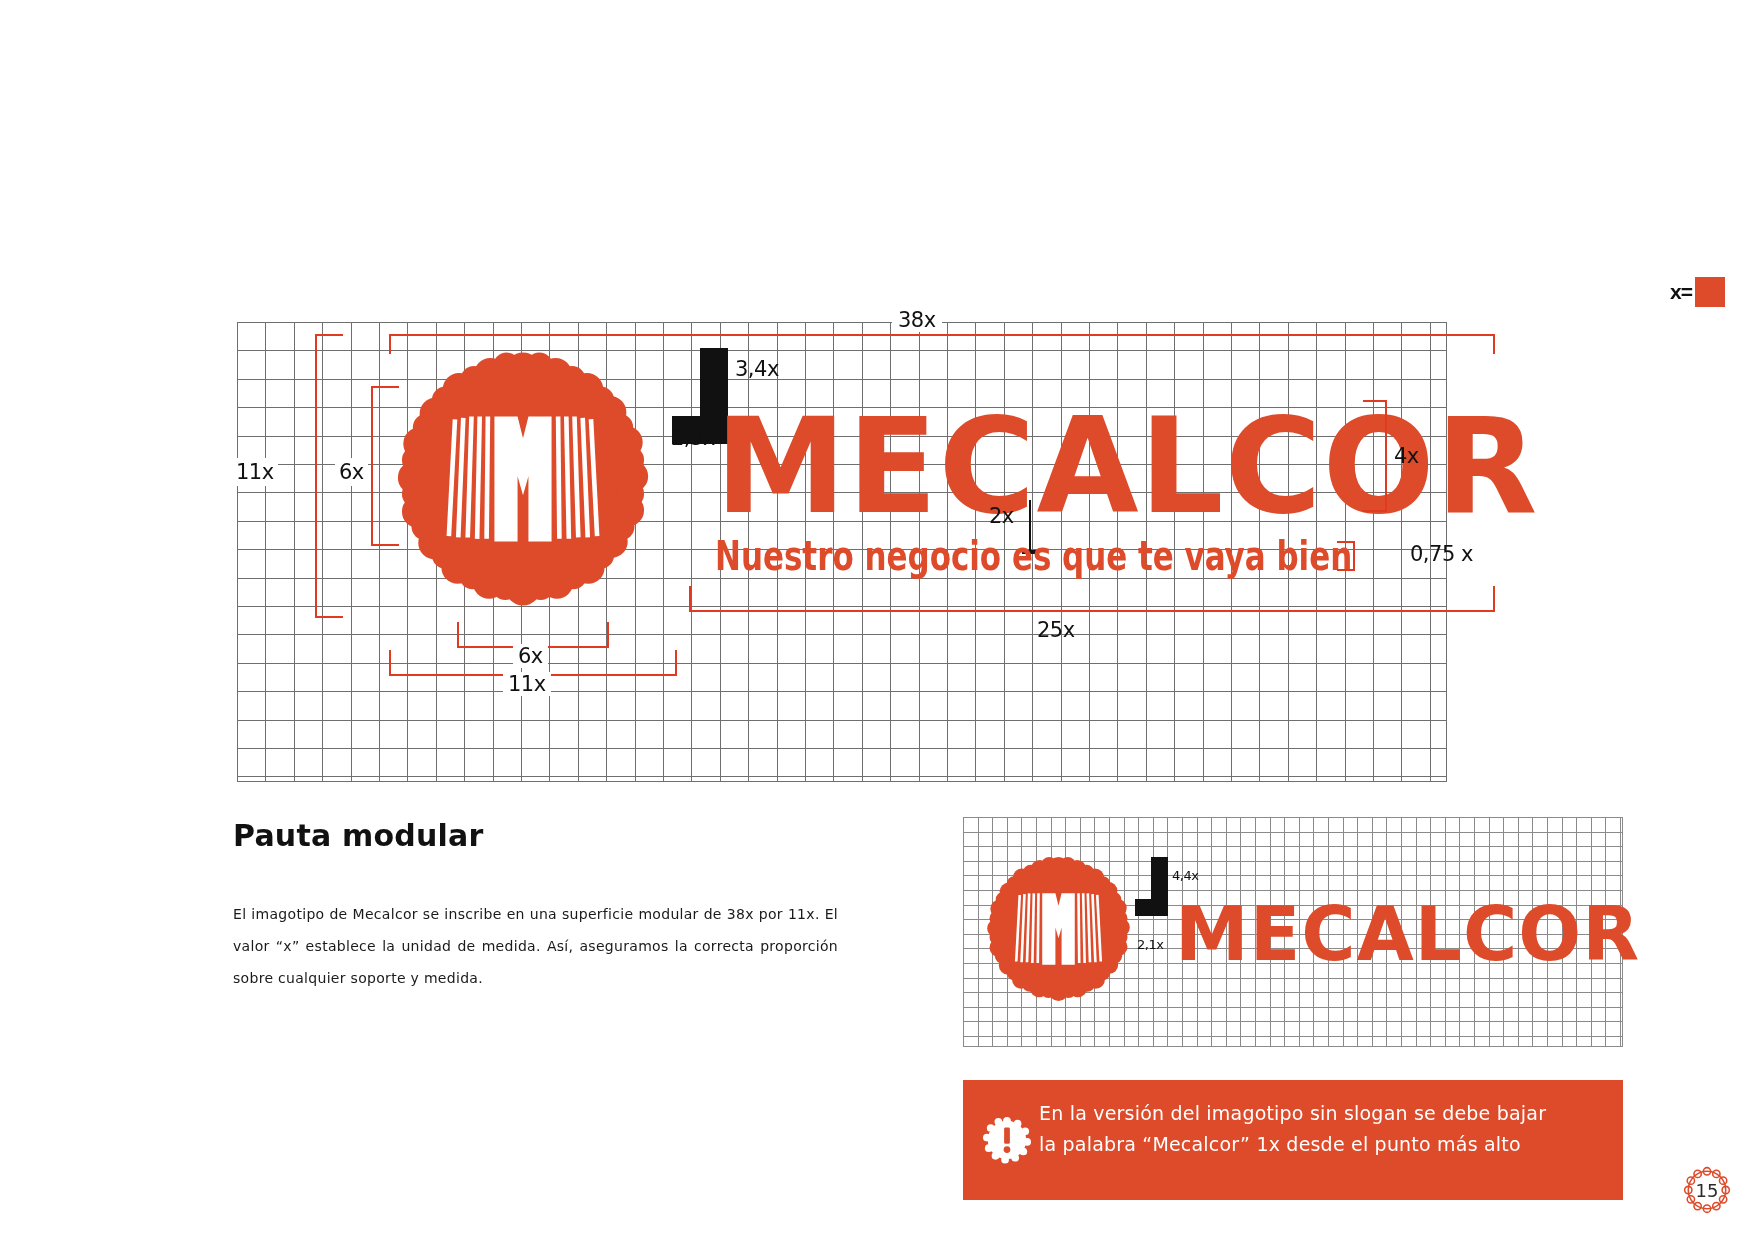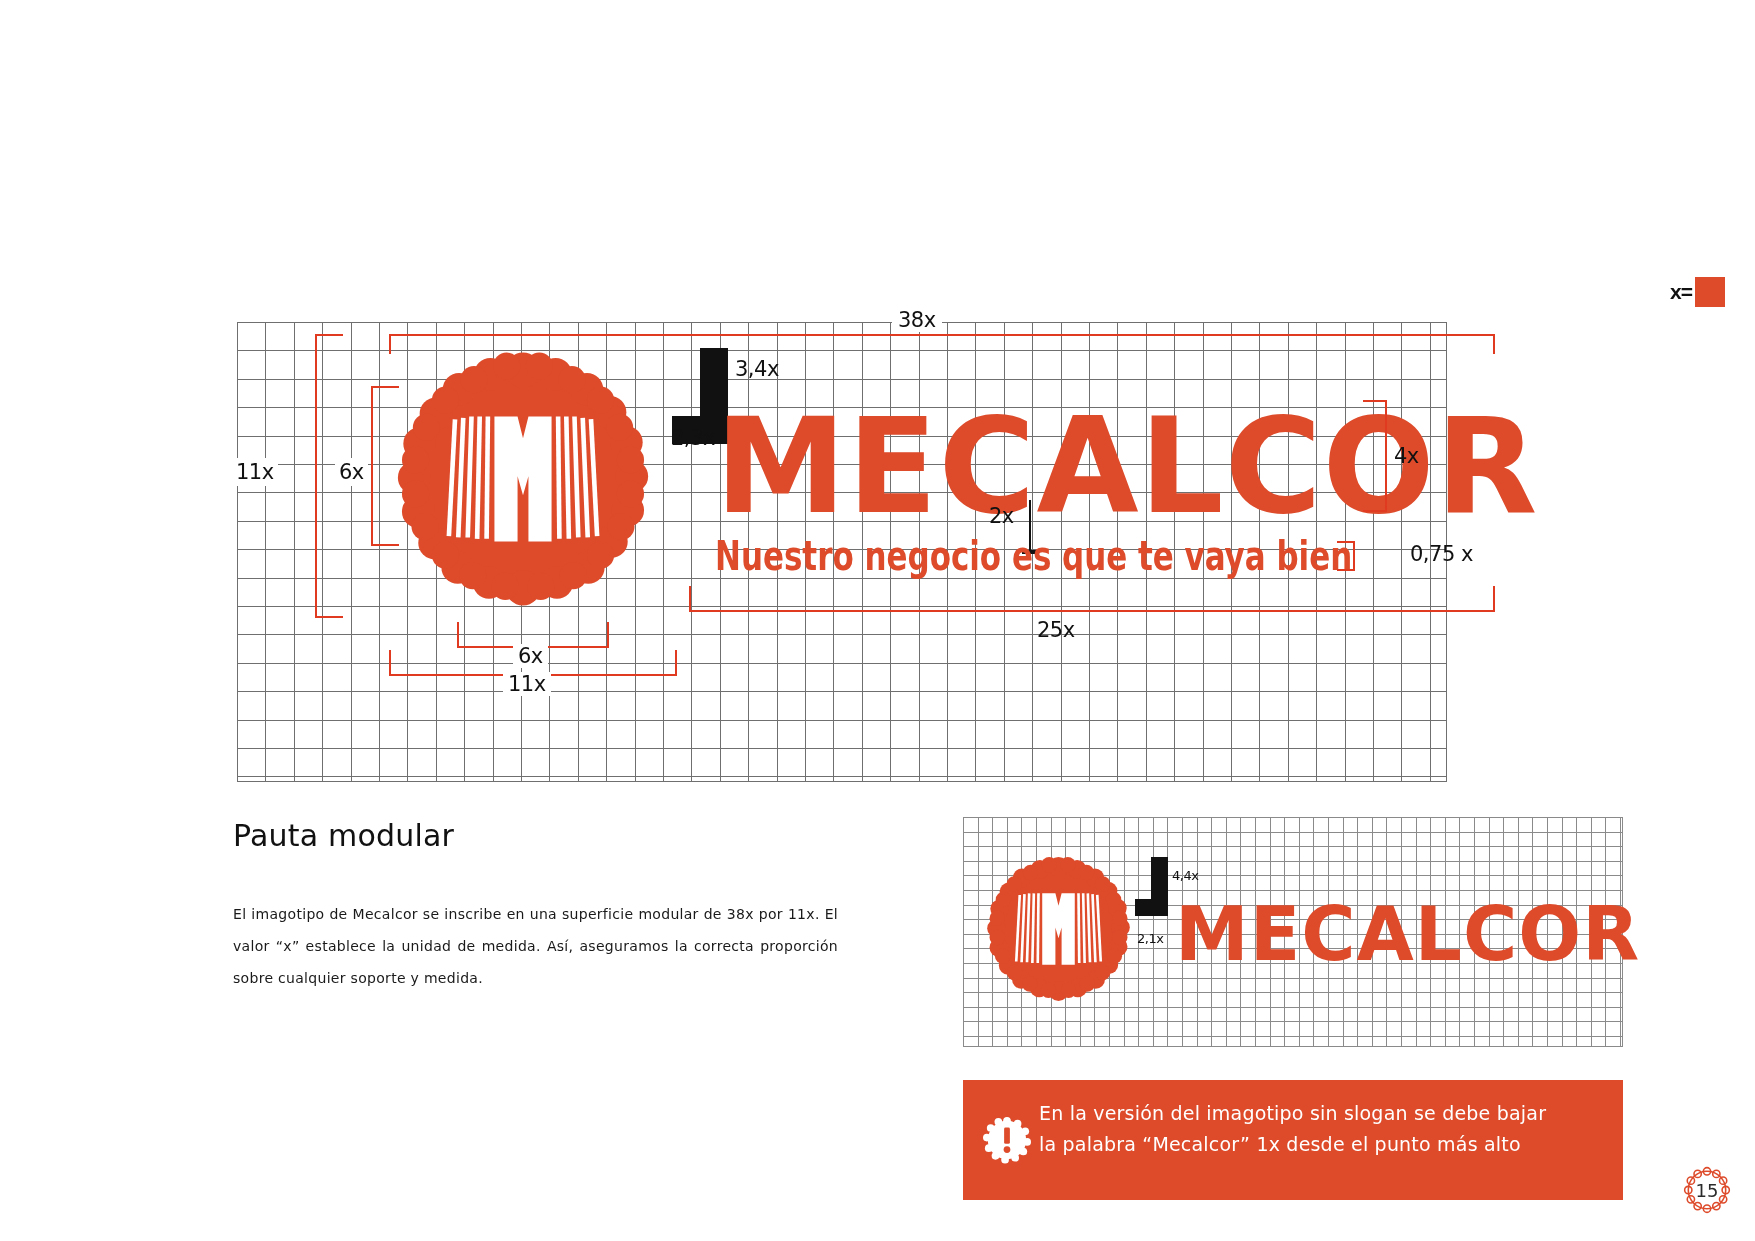--- a/index.html
+++ b/index.html
@@ -86,21 +86,21 @@
 
   
   .lmark { position:absolute; }
   .lmark .vbar { position:absolute; background:#111; }
   .lmark .hbar { position:absolute; background:#111; }
   .tick { position:absolute; background:#111; }
 
   
   .sec-title {
     position:absolute; left:233px; top:818px;
-    font-size:30px; color:#111; font-weight:400;
+    font-size:30px; color:#111; font-weight:700;
     font-family:"DejaVu Sans", sans-serif; letter-spacing:0.2px;
   }
   .body-copy {
     position:absolute; left:233px; top:898px; width:605px;
     font-size:14px; line-height:32px; color:#1a1a1a;
     text-align: justify;
     font-family:"DejaVu Sans", sans-serif;
     letter-spacing: 0.3px;
   }
 
@@ -328,21 +328,21 @@
           <path d="M79 54 L96 54 L100 70 L104 54 L121 54 L121 146 L104 146 L104 98 L100 112 L96 98 L96 146 L79 146 Z"></path>
         </g>
       </svg>
     </div>
 
     <div class="lmark" style="left:172px; top:40px; width:42px; height:74px;">
       <div class="vbar" style="left:16px; top:0px; width:17px; height:58px;"></div>
       <div class="hbar" style="left:0px; top:42px; width:33px; height:17px;"></div>
     </div>
     <div class="mlabel sm" style="left:209px; top:51px;">4,4x</div>
-    <div class="mlabel sm" style="left:174px; top:114px;text-align:right;">2,1x</div>
+    <div class="mlabel sm" style="left:174px; top:120px;text-align:right;">2,1x</div>
 
     <div class="wordmark" style="left:212px; top:80px; font-size:74px;">MECALCOR</div>
   </div>
 
   <div class="notebox">
     <div class="note-icon">
       <svg viewBox="0 0 100 100" xmlns="http://www.w3.org/2000/svg">
         <g fill="#ffffff">
           <circle cx="50" cy="50" r="40"></circle>
           <circle cx="50" cy="10" r="8"></circle>

